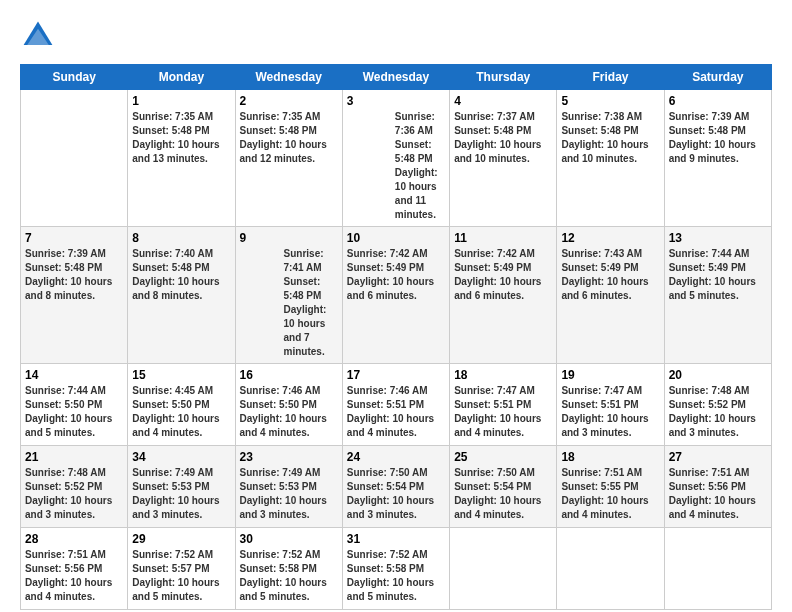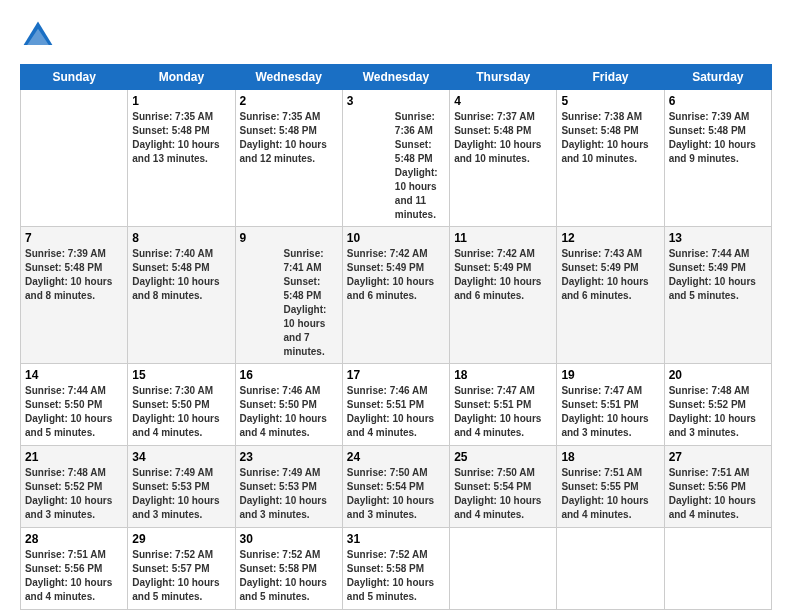--- a/index.html
+++ b/index.html
@@ -215,21 +215,21 @@
         </tr>
         <tr>
           <td>
             <span class="day-num">14</span>
             <div class="cell-text" style="white-space: pre-line;">Sunrise: 7:44 AM
 Sunset: 5:50 PM
 Daylight: 10 hours and 5 minutes.</div>
           </td>
           <td>
             <span class="day-num">15</span>
-            <div class="cell-text" style="white-space: pre-line;">Sunrise: 7:30 AM
+            <div class="cell-text" style="white-space: pre-line;">Sunrise: 4:45 AM
 Sunset: 5:50 PM
 Daylight: 10 hours and 4 minutes.</div>
           </td>
           <td>
             <span class="day-num">16</span>
             <div class="cell-text" style="white-space: pre-line;">Sunrise: 7:46 AM
 Sunset: 5:50 PM
 Daylight: 10 hours and 4 minutes.</div>
           </td>
           <td>

